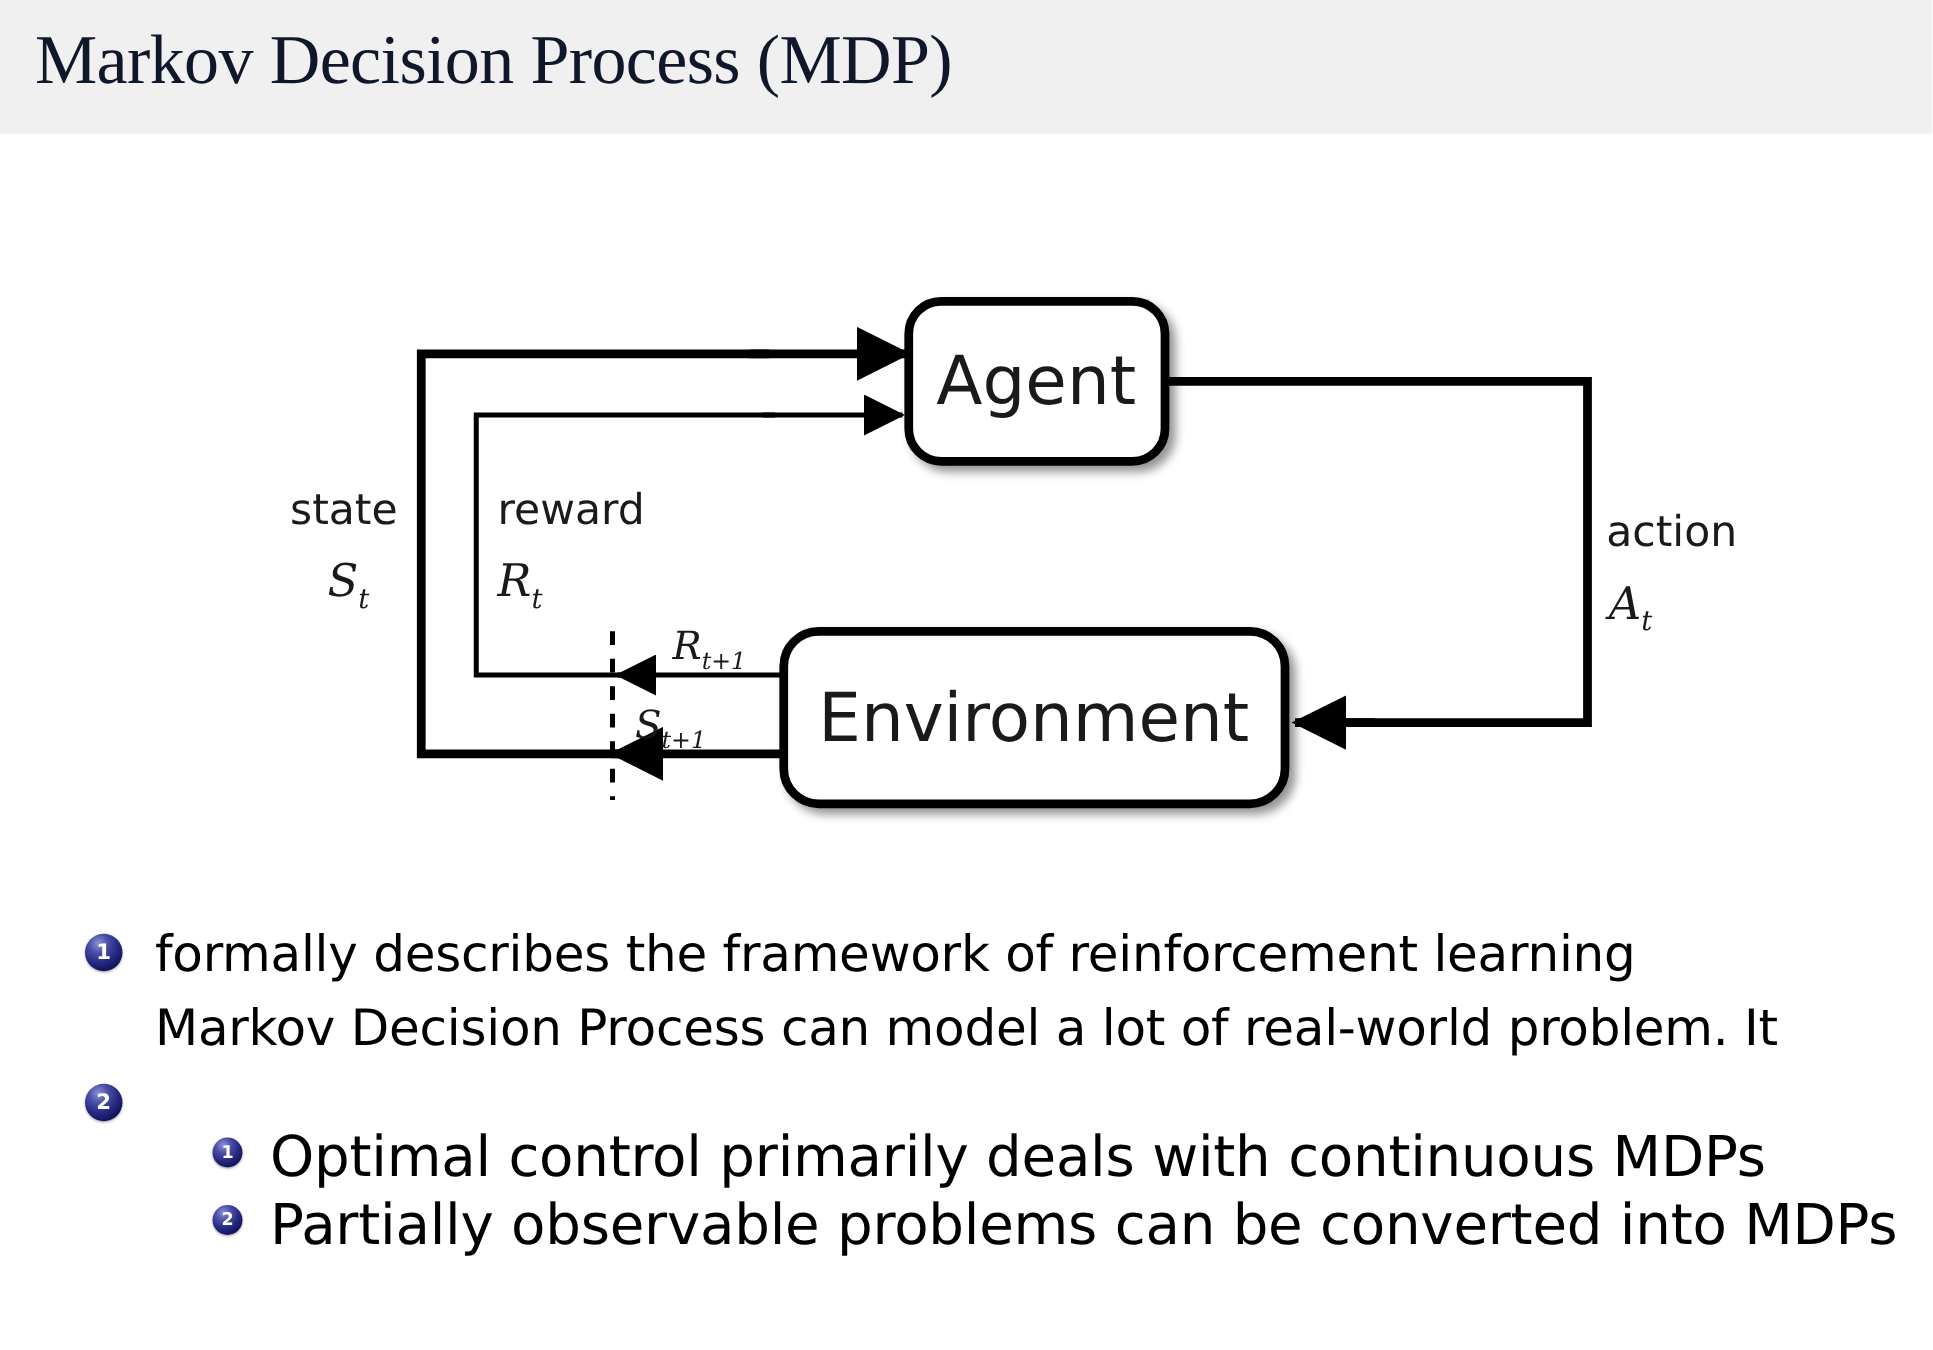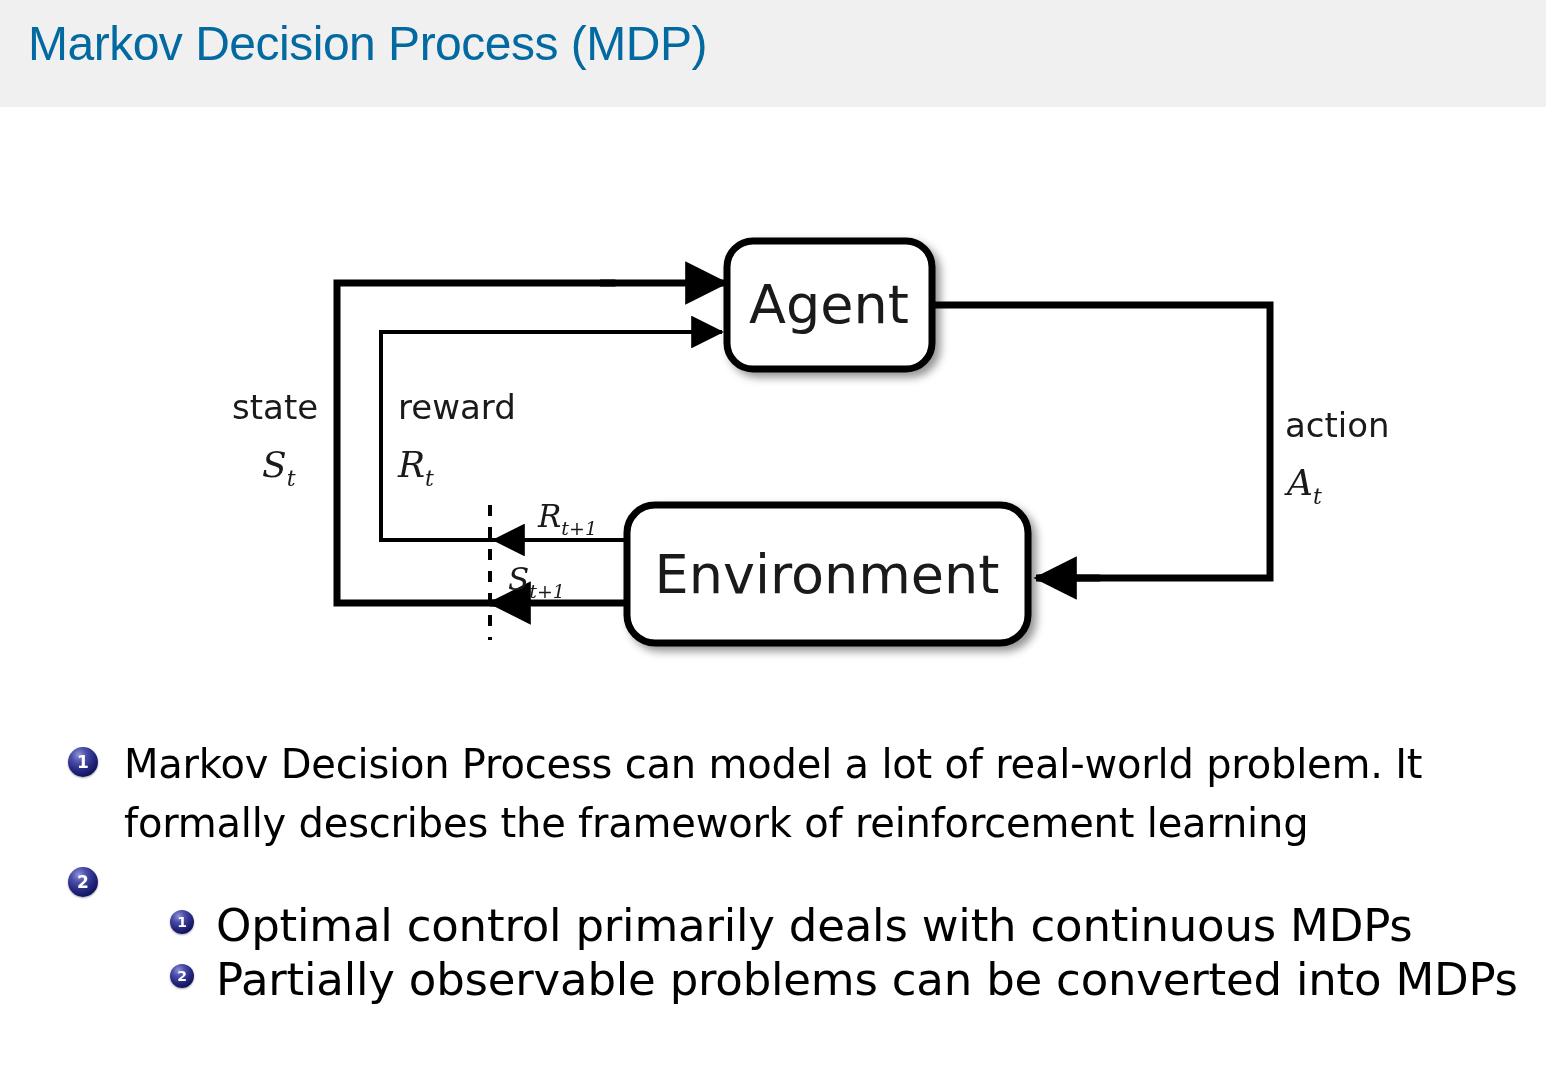--- a/index.html
+++ b/index.html
@@ -22,25 +22,25 @@
     position: absolute;
     left: 0; top: 0;
     width: 1546px;
     height: 107px;
     background: #f0f0f0;
   }
   #slide-title {
     position: absolute;
     left: 28px;
     top: 16px;
-    font-family: Liberation Sans, sans-serif;
-    font-size: 48px;
+    font-family: Liberation Serif, serif;
+    font-size: 56px;
     font-weight: 400;
     letter-spacing: -0.5px;
-    color: #0369a1;
+    color: #0f172a;
     white-space: nowrap;
     line-height: 1.15;
   }
 
   
   #diagram {
     position: absolute;
     left: 0;
     top: 107px;
     width: 1546px;
@@ -211,22 +211,22 @@
 
     <text class="math-label-small" x="508" y="483"><tspan>S</tspan><tspan class="math-sub-small" dy="8">t+1</tspan></text>
   </svg>
 </div>
 
 <div id="bullet-list">
 
   <div class="bullet-row lvl1">
     <div class="marker">1</div>
     <div class="bullet-text">
+      <span class="ln">formally describes the framework of reinforcement learning</span>
       <span class="ln">Markov Decision Process can model a lot of real-world problem. It</span>
-      <span class="ln">formally describes the framework of reinforcement learning</span>
     </div>
   </div>
 
   <div class="bullet-row lvl1">
     <div class="marker">2</div>
   </div>
 
   <div class="bullet-row lvl2">
     <div class="marker">1</div>
     <div class="bullet-text">

